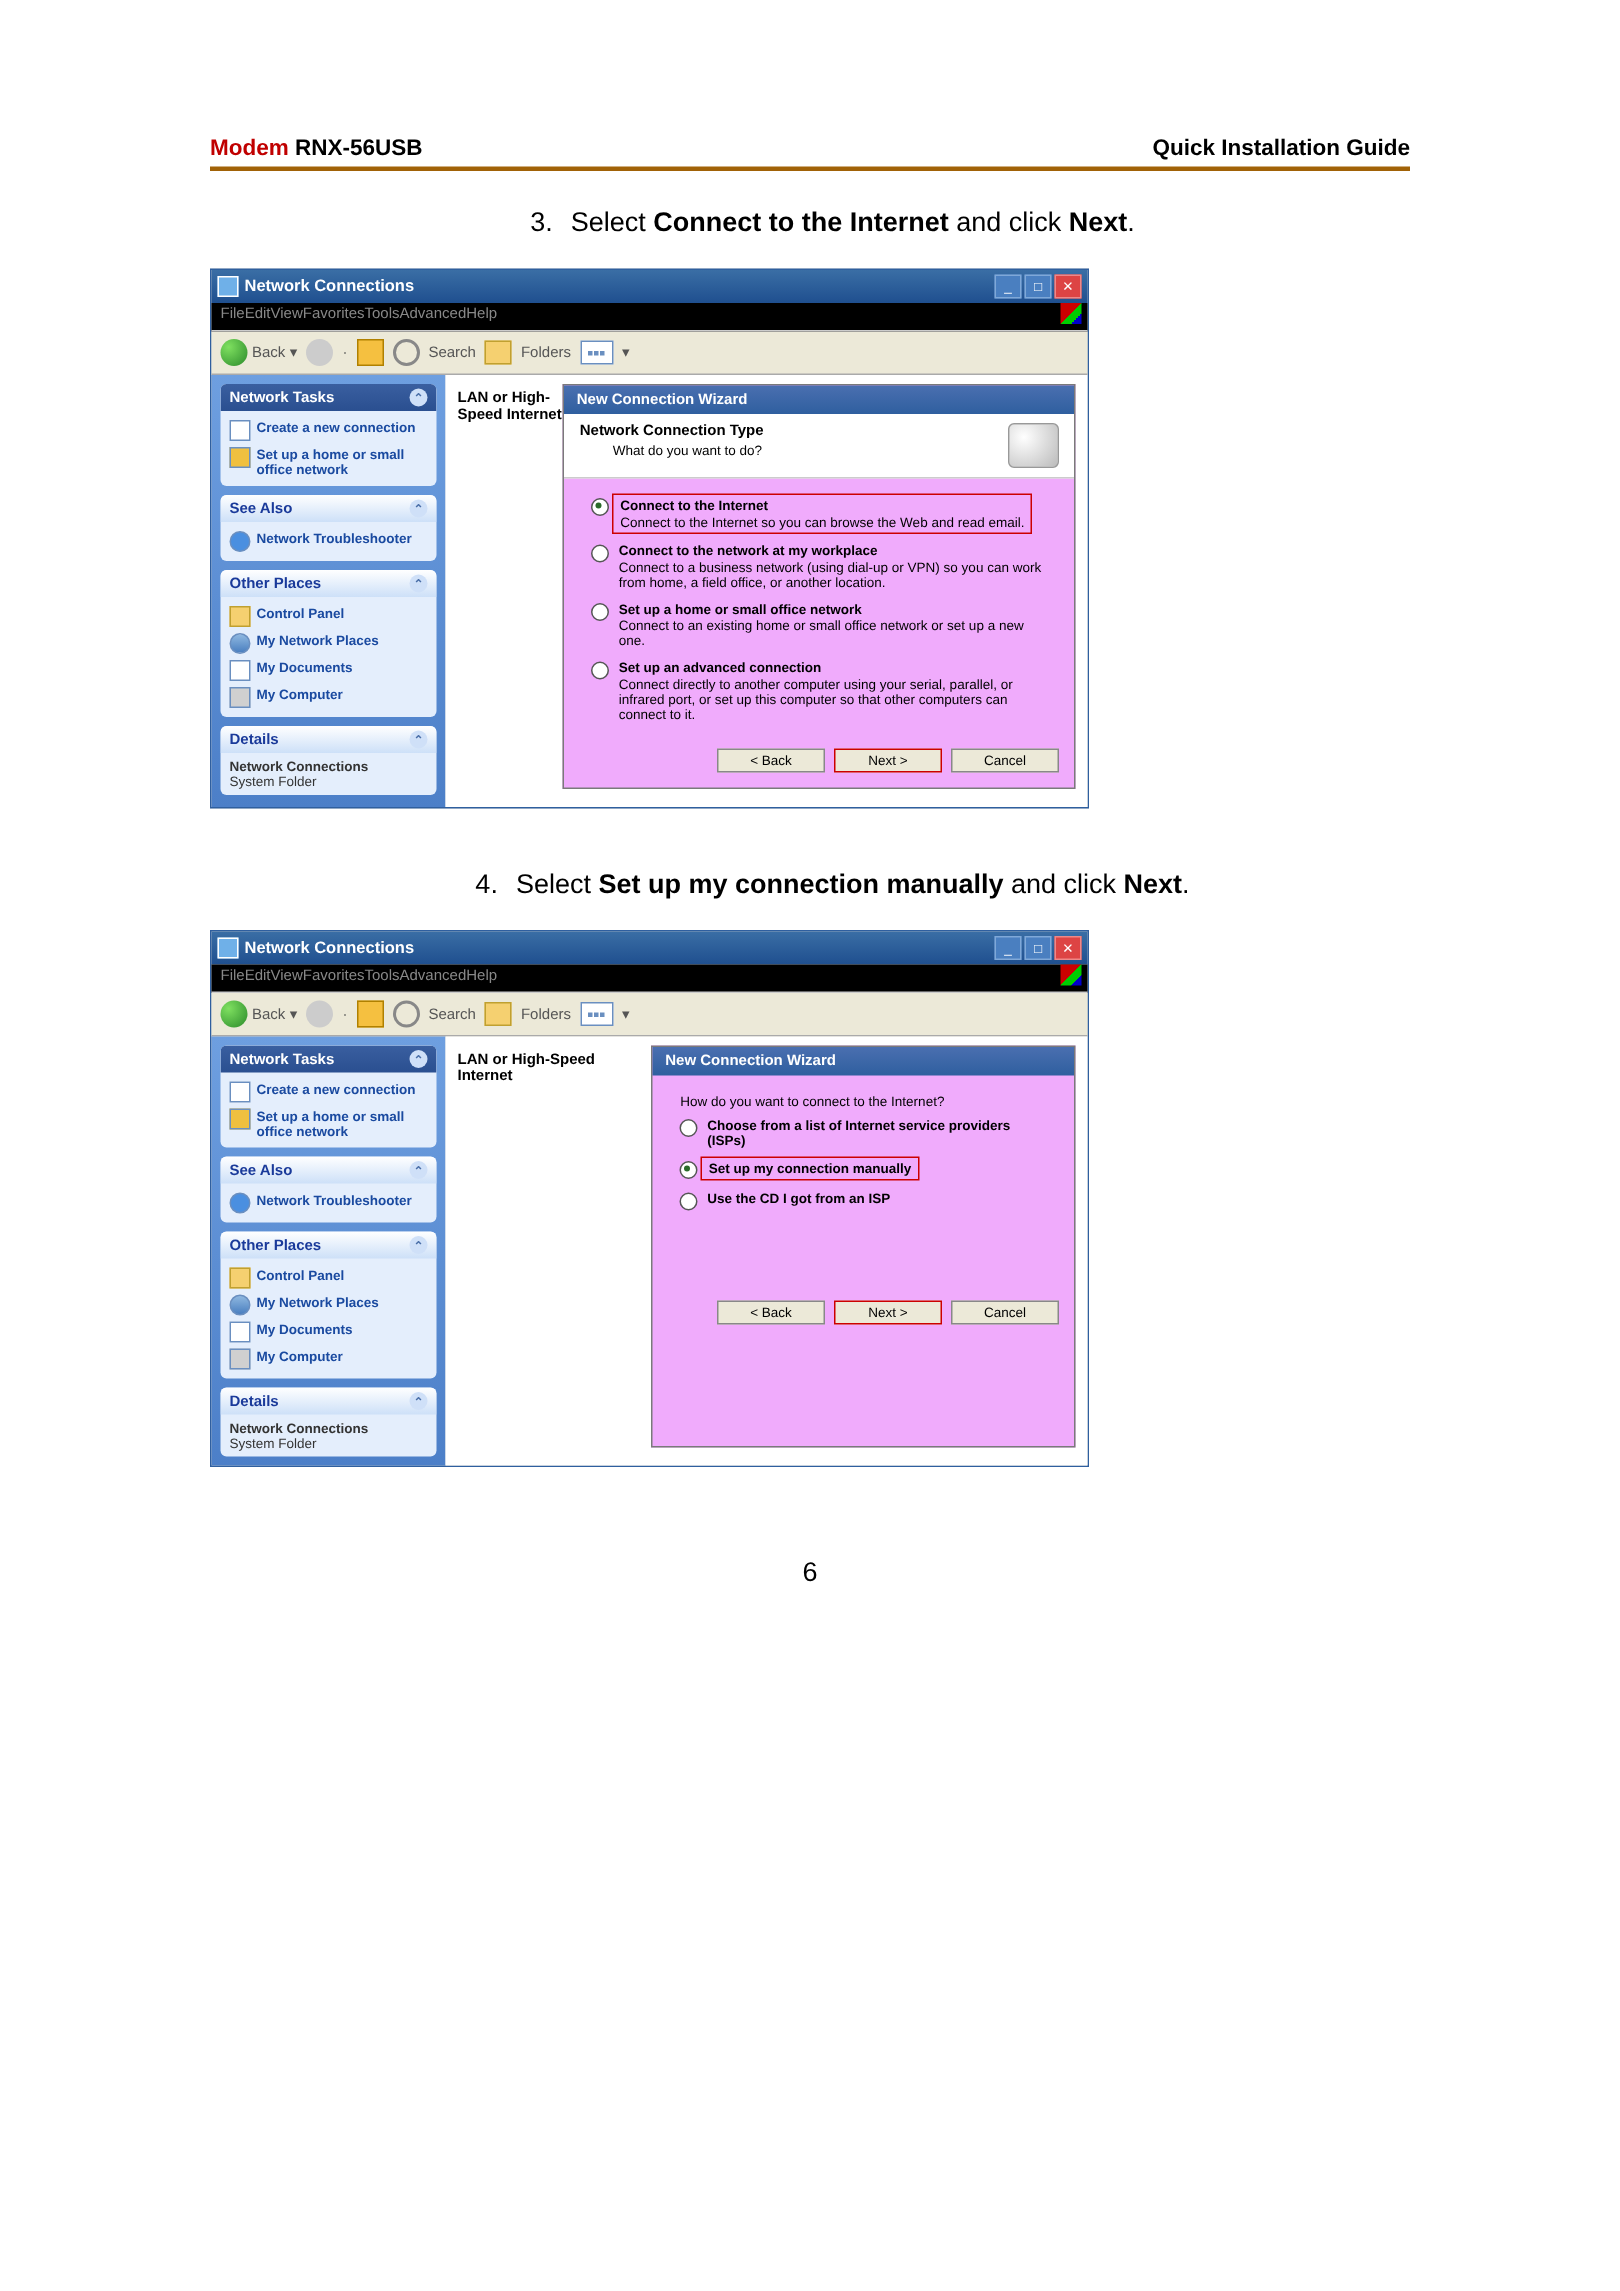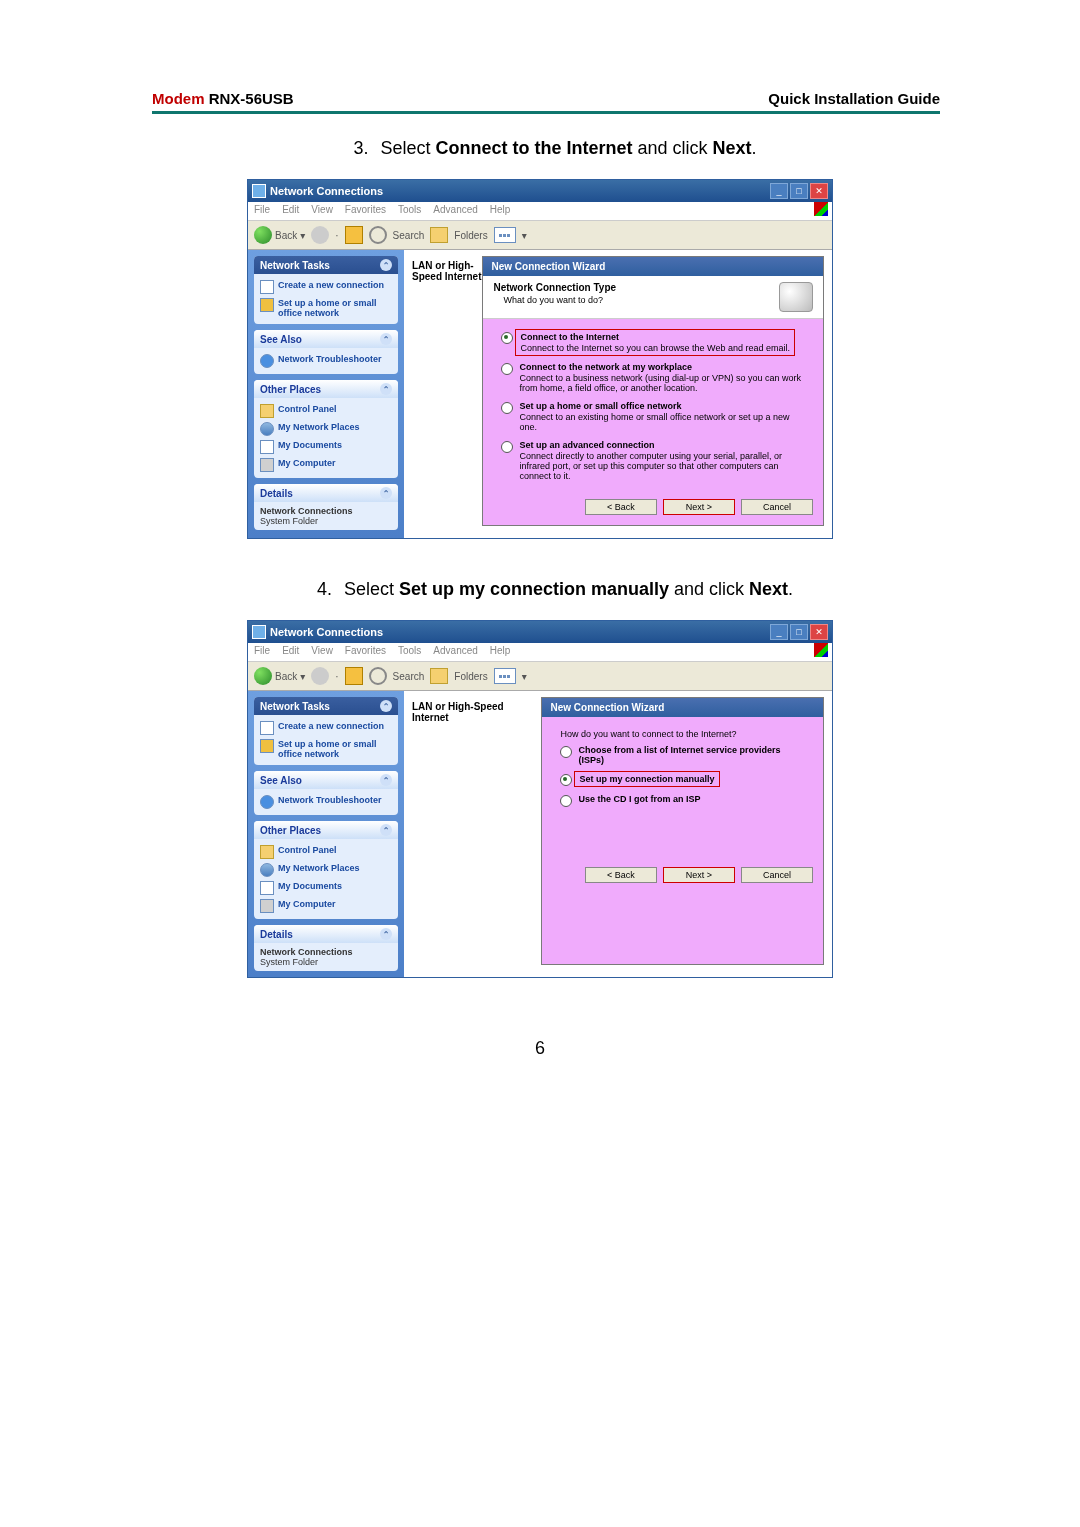--- a/index.html
+++ b/index.html
@@ -9,53 +9,52 @@
     font-family: Arial, Helvetica, sans-serif;
     color: #000;
     width: 1080px;
   }
   .page {
     padding: 90px 140px 40px 140px;
   }
   .header-row {
     display: flex;
     justify-content: space-between;
-    border-bottom: 3px solid #0f766e;
+    border-bottom: 3px solid #a16207;
     padding-bottom: 4px;
     margin-bottom: 24px;
-    margin-left: 12px;
   }
   .brand { font-size: 15px; font-weight: bold; }
   .brand .red { color: #c00000; }
   .guide-title { font-size: 15px; font-weight: bold; }
   .step { font-size: 18px; margin: 16px 0 20px 30px; text-align: center; }
   .step .num { margin-right: 12px; }
   .step b { font-weight: bold; }
-  .screenshot-wrap { display:flex; justify-content:center; margin-bottom: 40px; }
+  .screenshot-wrap { display:flex; margin-bottom: 40px; }
   .win {
     width: 584px;
     border: 1px solid #2f5f9f;
     background: #e8e4d8;
     font-family: Tahoma, Arial, sans-serif;
     font-size: 10px;
   }
   .titlebar {
     height: 22px;
     background: linear-gradient(#3a6ea5,#1f4f8f);
     display:flex; align-items:center; justify-content:space-between;
     padding: 0 4px;
     color:#fff;
   }
   .titlebar-left { display:flex; align-items:center; gap:4px; }
   .tb-icon { width:12px; height:12px; background:#6fb0e8; border:1px solid #fff; }
   .titlebar .tb-title { font-weight:bold; font-size:11px; }
   .tb-btns { display:flex; gap:2px; }
   .tb-btn { width:16px; height:14px; background:#4a7fc0; border:1px solid #7fa8d8; color:#fff; font-size:9px; display:flex; align-items:center; justify-content:center; }
   .tb-btn.close { background:#d44; border-color:#e88; }
-  .menubar { background:#ffffff; padding:2px 6px; display:flex; gap:12px; border-bottom:1px solid #ccc; color:#888; font-size:10px; position:relative; height:14px; }
+  .menubar { background:#000000; padding:2px 6px; display:flex; border-bottom:1px solid #ccc; color:#888; font-size:10px; position:relative; height:14px; }
   .menubar .flag { position:absolute; right:4px; top:0; width:14px; height:14px; background:linear-gradient(135deg,#c00 0 50%,#0c0 50% 75%,#00c 75%); }
   .toolbar { background:#ece9d8; padding:4px 6px; display:flex; align-items:center; gap:6px; border-bottom:1px solid #aaa; color:#555; height:20px; }
   .tb-back { display:flex; align-items:center; gap:3px; }
   .circ { width:18px; height:18px; border-radius:50%; display:inline-block; }
   .green { background: radial-gradient(circle at 30% 30%, #7fe060, #2a8a2a); }
   .grey { background:#ccc; }
   .folder-up { width:16px; height:16px; background:#f5c040; border:1px solid #b08000; position:relative; }
   .search-ico { width:14px; height:14px; border:2px solid #888; border-radius:50%; position:relative; }
   .folder-ico { width:16px; height:14px; background:#f5d070; border:1px solid #c0a030; }
   .views-ico { width:20px; height:14px; border:1px solid #6a8fc0; background:#fff; display:inline-flex; align-items:center; justify-content:center; gap:1px; }
@@ -75,21 +74,21 @@
   .sb-ico.globe { background:linear-gradient(#8fb8e0,#4a7fc0); border-radius:50%; }
   .sb-ico.doc { background:#fff; }
   .sb-ico.pc { background:#d0d0d0; }
   .main-area { flex:1; background:#fff; padding:6px 8px 12px 8px; display:flex; flex-direction:row; }
   .category { font-weight:bold; font-size:10px; margin:4px 0 8px 0; }
   .wizard { border:1px solid #7a7a7a; background:#f0abfc; }
   .wiz-title { background:linear-gradient(#4a6fb0,#2f5f9f); color:#fff; font-weight:bold; font-size:10px; padding:4px 8px; }
   .wiz-head { background:#fff; padding:6px 10px; display:flex; justify-content:space-between; border-bottom:1px solid #ccc;gap:32px; }
   .wiz-head-left { }
   .wiz-head-title { font-weight:bold; font-size:10px; }
-  .wiz-head-sub { font-size:9px; margin-left:10px; margin-top:2px; }
+  .wiz-head-sub { font-size:9px; margin-left:22px; margin-top:2px; }
   .wiz-icon { width:32px; height:28px; background:radial-gradient(circle at 30% 30%, #fff, #bbb); border:1px solid #999; border-radius:4px; }
   .wiz-body { padding:12px 18px; font-size:9px; min-height:120px; }
   .radio-group { display:flex; flex-direction:column; gap:8px; }
   .radio-item { display:flex; gap:6px; align-items:flex-start; }
   .radio { margin-top:1px; width:10px; height:10px; border:1px solid #555; border-radius:50%; background:#fff; flex-shrink:0; position:relative; }
   .radio.checked::after { content:''; position:absolute; top:2px; left:2px; width:4px; height:4px; background:#2a6a2a; border-radius:50%; }
   .radio-text .rt-title { font-weight:bold; }
   .radio-text .rt-desc { margin-left:0px; margin-top:1px; }
   .sel-box { border:1px solid #c00; padding:2px 4px; margin:-2px -4px; }
   .wiz-foot { padding:6px 10px 10px; display:flex; justify-content:flex-end; gap:6px; }

